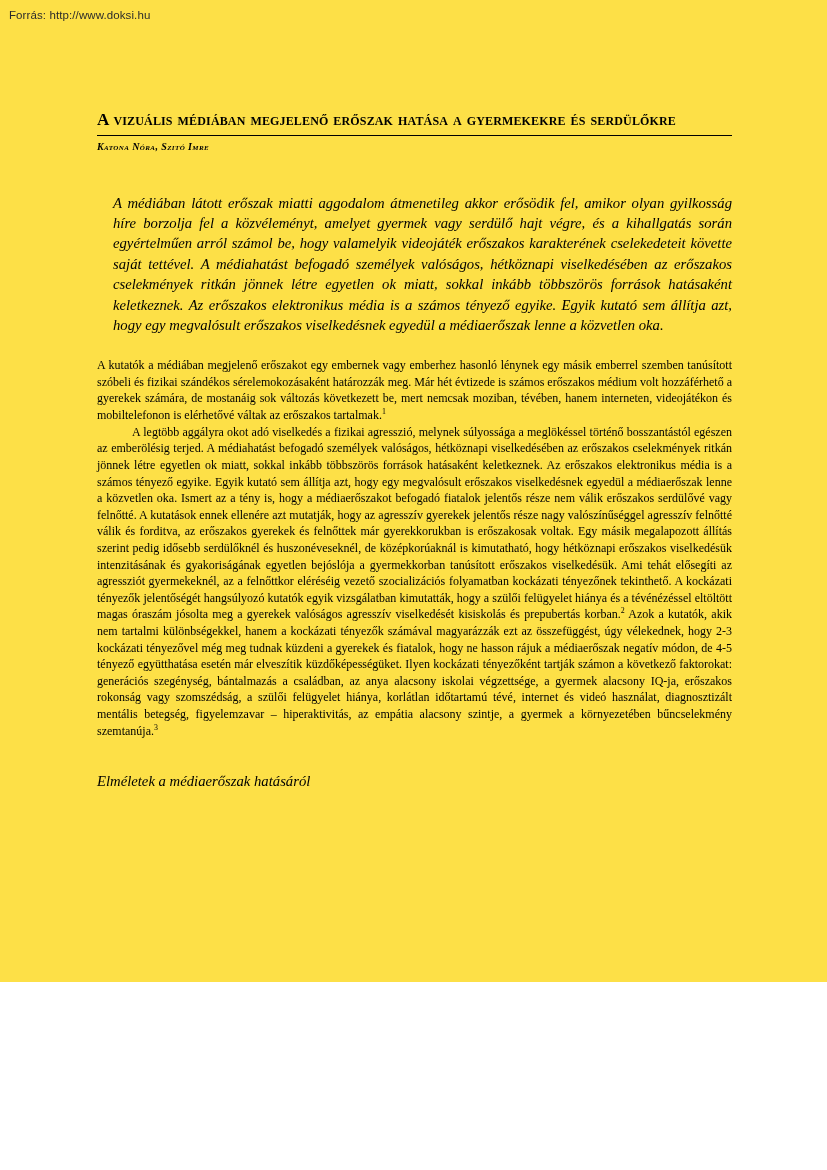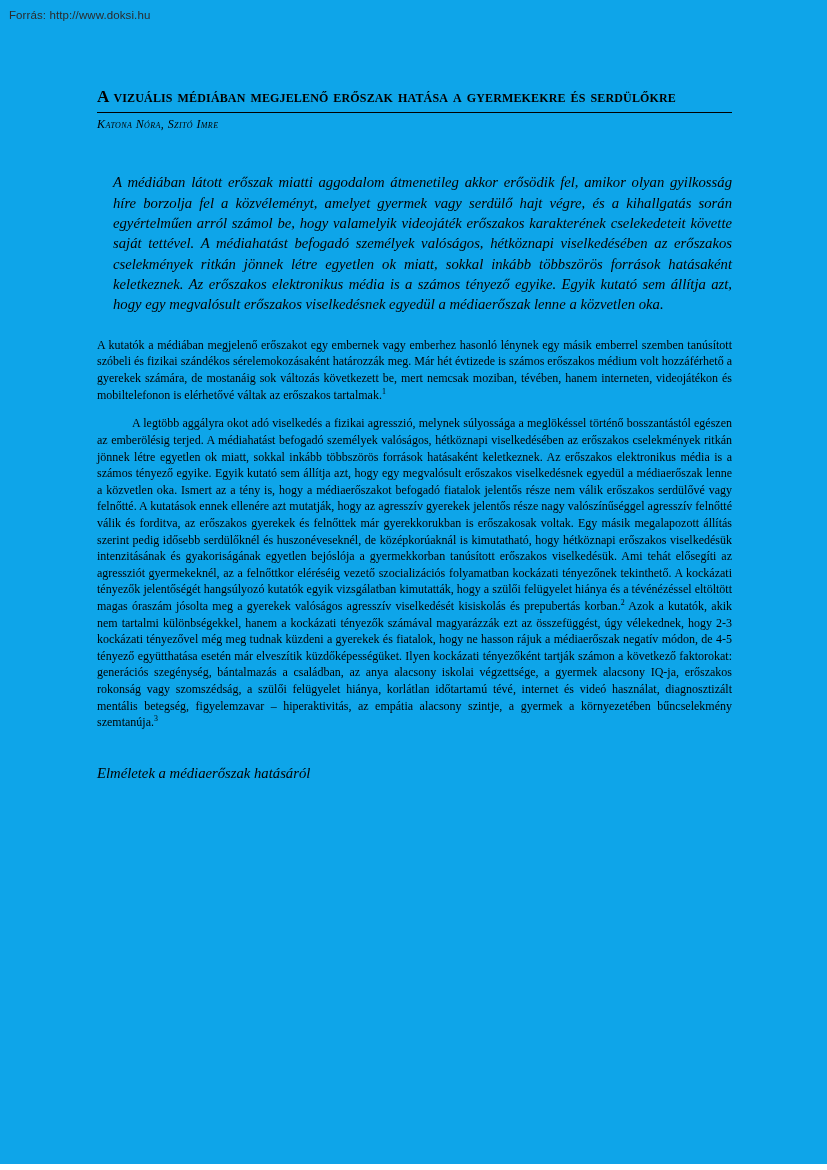--- a/index.html
+++ b/index.html
@@ -7,43 +7,43 @@
     padding: 0;
     background: #ffffff;
   }
   body {
     font-family: "Liberation Serif", "DejaVu Serif", serif;
     color: #000000;
   }
   .page {
     position: relative;
     width: 827px;
-    height: 1164px;
-    background: #0ea5e9;
+    height: 982px;
+    background: #fde047;
     overflow: hidden;
     box-sizing: border-box;
   }
 
   
   .source-bar {
     position: absolute;
     top: 9px;
     left: 9px;
     font-family: "Liberation Sans", "DejaVu Sans", sans-serif;
     font-size: 11.5px;
     color: #2b2b2b;
     letter-spacing: 0.1px;
     white-space: nowrap;
   }
 
   
   .column {
     position: absolute;
     left: 97px;
-    top: 86px;
+    top: 109px;
     width: 635px;
   }
 
   .doc-title {
     font-size: 17.1px;
     font-weight: bold;
     font-variant: small-caps;
     line-height: 1.33;
     letter-spacing: 0.15px;
     margin: 0;
@@ -53,26 +53,27 @@
 
   .title-rule {
     border: 0;
     border-top: 1px solid #000;
     margin: 3px 0 0 0;
     height: 0;
     width: 100%;
   }
 
   .authors {
-    font-size: 12px;
+    font-size: 10px;
     font-style: italic;
     font-variant: small-caps;
     letter-spacing: 0.4px;
     margin: 4px 0 0 0;
     line-height: 1.3;
+    font-weight: bold;
   }
 
   .abstract {
     margin: 40px 0 0 16px;
     font-size: 14.7px;
     font-style: italic;
     line-height: 1.385;
     text-align: justify;
     text-justify: inter-word;
     hyphens: none;
@@ -81,21 +82,21 @@
   .body-par {
     margin: 22px 0 0 0;
     font-size: 12px;
     line-height: 1.385;
     text-align: justify;
     text-justify: inter-word;
     hyphens: none;
   }
   .body-par.indent {
     text-indent: 35px;
-    margin-top: 12px;
+    margin-top: 0;
   }
 
   sup.fn {
     font-size: 0.66em;
     vertical-align: super;
     line-height: 0;
   }
 
   .section-heading {
     margin: 33px 0 0 0;

